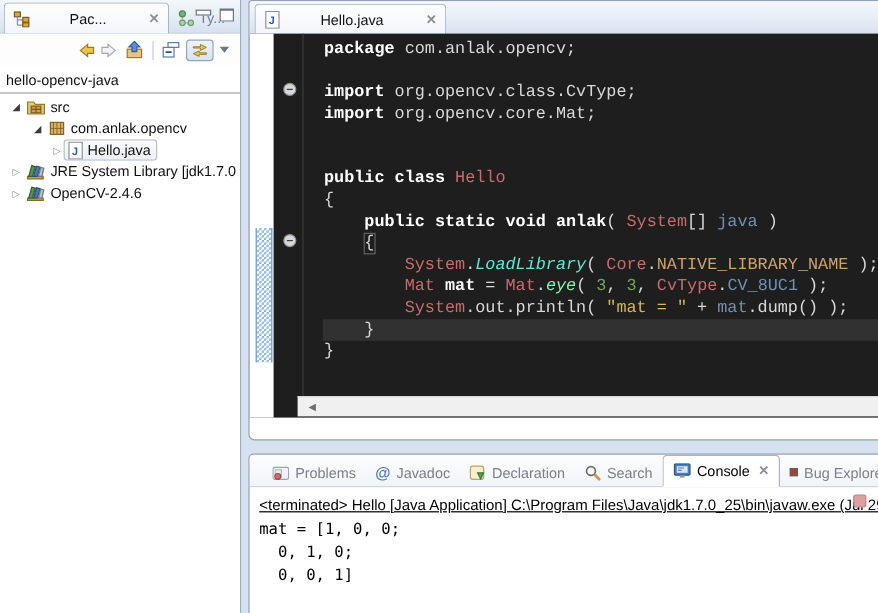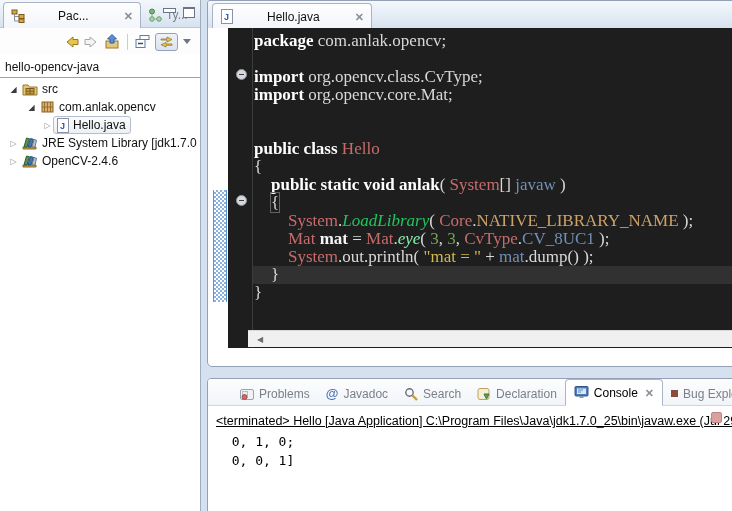--- a/index.html
+++ b/index.html
@@ -46,44 +46,44 @@
   .ruler{position:absolute;left:0;top:0;bottom:0;width:20px;background:#ffffff;}
   .hatch{position:absolute;left:5px;width:12px;top:162px;height:112px;background-color:#fff;
          border-left:1px solid #5a96d0;border-right:1px solid #5a96d0;
          background-image:linear-gradient(45deg,#86b3e2 25%,transparent 25%,transparent 75%,#86b3e2 75%),
                           linear-gradient(45deg,#86b3e2 25%,transparent 25%,transparent 75%,#86b3e2 75%);
          background-size:4px 4px;background-position:0 0,2px 2px;}
   .gutter-line{position:absolute;left:44px;top:0;bottom:0;width:1px;background:#3a3d40;}
   .fold{position:absolute;left:28px;width:9px;height:9px;border:1px solid #8f949a;border-radius:50%;
         background:#d5d8dc;}
   .fold::after{content:"";position:absolute;left:2px;right:2px;top:4px;height:1px;background:#3c3f44;}
-  .code-lines{position:absolute;left:46px;right:0;top:4px;font-family:Liberation Serif, serif;
-              font-size:17px;}
+  .code-lines{position:absolute;left:62px;right:0;top:4px;font-family:Liberation Mono, monospace;
+              font-size:14px;}
   .cl{height:18px;line-height:18px;white-space:pre;}
   .cl.cur{background:#313131;margin-left:-1px;padding-left:1px;}
   .kw{color:#ffffff;font-weight:bold}
   .pl{color:#d8d8d8}
   .cls{color:#c76b6b}
   .blue{color:#7290b5}
   .const{color:#cfa368}
   .num{color:#74a45a}
   .str{color:#d3b94d}
-  .smi{color:#22c55e;font-style:italic}
+  .smi{color:#5eead4;font-style:italic}
   .mi{color:#86efac;font-style:italic}
   .decl{color:#f5f5f5;font-weight:bold}
   .boxed{outline:1px solid #626262;}
   .hscroll{position:absolute;left:40px;right:0;bottom:1px;height:16px;background:#f0f0f0;
            border-top:1px solid #d8d8d8;display:flex;align-items:center;}
   .hs-arrow{color:#6d6d6d;font-size:8px;margin-left:9px;}
 
   
   .bottom-panel{position:absolute;left:207px;top:378px;width:527px;height:137px;background:#fff;
                 border:1px solid #93a1b6;border-radius:4px 0 0 0;box-sizing:border-box;overflow:hidden;}
   .bp-tabs{height:26px;background:linear-gradient(#fdfdfe,#f0f4f9);display:flex;align-items:flex-end;
-           border-bottom:1px solid #cdd7e4;padding-left:24px;}
+           border-bottom:1px solid #cdd7e4;padding-left:11px;}
   .btab{display:inline-flex;align-items:center;gap:5px;height:23px;padding:0 8px;font-size:12px;
         color:#7b7f87;white-space:nowrap;}
   .btab.active{background:#fff;border:1px solid #a9b4c6;border-bottom:1px solid #fff;border-radius:4px 4px 0 0;
         color:#000;margin-bottom:-1px;height:25px;}
   .bug-sq{width:7px;height:7px;background:#8a4a3f;}
   .term-btn{position:absolute;right:11px;top:33px;width:9px;height:9px;background:#dda0a0;
             border:1px solid #b98585;border-radius:2px;}
   .console-header{padding:8px 8px 1px 8px;font-size:12.5px;color:#000;text-decoration:underline;
                   white-space:nowrap;overflow:hidden;}
   .console-out{margin:3px 0 0 8px;font-family:"DejaVu Sans Mono",monospace;font-size:13px;color:#000;}
@@ -241,21 +241,21 @@
       <div class="fold" style="top:167px;"></div>
       <div class="code-lines">
           <div class="cl"><span class="kw">package</span><span class="pl"> com.anlak.opencv;</span></div>
           <div class="cl"></div>
           <div class="cl"><span class="kw">import</span><span class="pl"> org.opencv.class.CvType;</span></div>
           <div class="cl"><span class="kw">import</span><span class="pl"> org.opencv.core.Mat;</span></div>
           <div class="cl"></div>
           <div class="cl"></div>
           <div class="cl"><span class="kw">public class </span><span class="cls">Hello</span></div>
           <div class="cl"><span class="pl">{</span></div>
-          <div class="cl"><span class="pl">    </span><span class="kw">public static void anlak</span><span class="pl">( </span><span class="cls">System</span><span class="pl">[] </span><span class="blue">javaw</span><span class="pl"> )</span></div>
+          <div class="cl"><span class="pl">    </span><span class="kw">public static void anlak</span><span class="pl">( </span><span class="cls">System</span><span class="pl">[] </span><span class="blue">java</span><span class="pl"> )</span></div>
           <div class="cl"><span class="pl">    </span><span class="pl boxed">{</span></div>
           <div class="cl"><span class="pl">        </span><span class="cls">System</span><span class="pl">.</span><span class="smi">LoadLibrary</span><span class="pl">( </span><span class="cls">Core</span><span class="pl">.</span><span class="const">NATIVE_LIBRARY_NAME</span><span class="pl"> );</span></div>
           <div class="cl"><span class="pl">        </span><span class="cls">Mat</span><span class="pl"> </span><span class="decl">mat</span><span class="pl"> = </span><span class="cls">Mat</span><span class="pl">.</span><span class="mi">eye</span><span class="pl">( </span><span class="num">3</span><span class="pl">, </span><span class="num">3</span><span class="pl">, </span><span class="cls">CvType</span><span class="pl">.</span><span class="blue">CV_8UC1</span><span class="pl"> );</span></div>
           <div class="cl"><span class="pl">        </span><span class="cls">System</span><span class="pl">.out.println( </span><span class="str">"mat = "</span><span class="pl"> + </span><span class="blue">mat</span><span class="pl">.dump() );</span></div>
           <div class="cl cur"><span class="pl">    }</span></div>
           <div class="cl"><span class="pl">}</span></div>
         </div>
       <div class="hscroll">
         <span class="hs-arrow">◀</span>
       </div>
@@ -271,31 +271,31 @@
           <circle cx="4.5" cy="10" r="2.4" fill="#d46a6a" stroke="#a54848"></circle>
         </svg>
         <span>Problems</span>
       </div>
       <div class="btab">
         <span class="at-icon">@</span>
         <span>Javadoc</span>
       </div>
       <div class="btab">
         <svg class="ic" width="14" height="14">
+          <rect x="1" y="1.5" width="11" height="11" rx="2" fill="#f7edd0" stroke="#b9a35f"></rect>
+          <path d="M7 7 H12 L9.5 12 Z" fill="#59a059" stroke="#3c7a3c"></path>
+        </svg>
+        <span>Declaration</span>
+      </div>
+      <div class="btab">
+        <svg class="ic" width="14" height="14">
           <circle cx="5.5" cy="5.5" r="3.7" fill="none" stroke="#6b6f76" stroke-width="1.4"></circle>
           <path d="M8.5 8.5 L13 13" stroke="#c89b3c" stroke-width="2.4"></path>
         </svg>
         <span>Search</span>
-      </div>
-      <div class="btab">
-        <svg class="ic" width="14" height="14">
-          <rect x="1" y="1.5" width="11" height="11" rx="2" fill="#f7edd0" stroke="#b9a35f"></rect>
-          <path d="M7 7 H12 L9.5 12 Z" fill="#59a059" stroke="#3c7a3c"></path>
-        </svg>
-        <span>Declaration</span>
       </div>
       <div class="btab active">
         <svg class="ic" width="15" height="13">
           <rect x="1" y="0.5" width="13" height="9.5" rx="1" fill="#4d7dbb" stroke="#2c5688"></rect>
           <rect x="3" y="2.5" width="9" height="5.5" fill="#d9e7f7"></rect>
           <path d="M4 4 H9 M4 6 H7" stroke="#4d7dbb" stroke-width="0.9"></path>
           <rect x="5.5" y="10" width="4" height="2" fill="#8d97a5"></rect>
         </svg>
         <span>Console</span>
         <span class="xclose">✕</span>
@@ -304,18 +304,19 @@
         <span class="ic bug-sq"></span>
         <span>Bug Explorer</span>
       </div>
 
     </div>
 
     <div class="term-btn"></div>
 
     <div class="console-header">&lt;terminated&gt; Hello [Java Application] C:\Program Files\Java\jdk1.7.0_25\bin\javaw.exe (Jul 29, 20</div>
     <div class="console-out">
+        <div class="co-line">mat = [1, 0, 0;</div>
         <div class="co-line">  0, 1, 0;</div>
         <div class="co-line">  0, 0, 1]</div>
       </div>
   </div>
 
 </div>
 
 </body></html>

